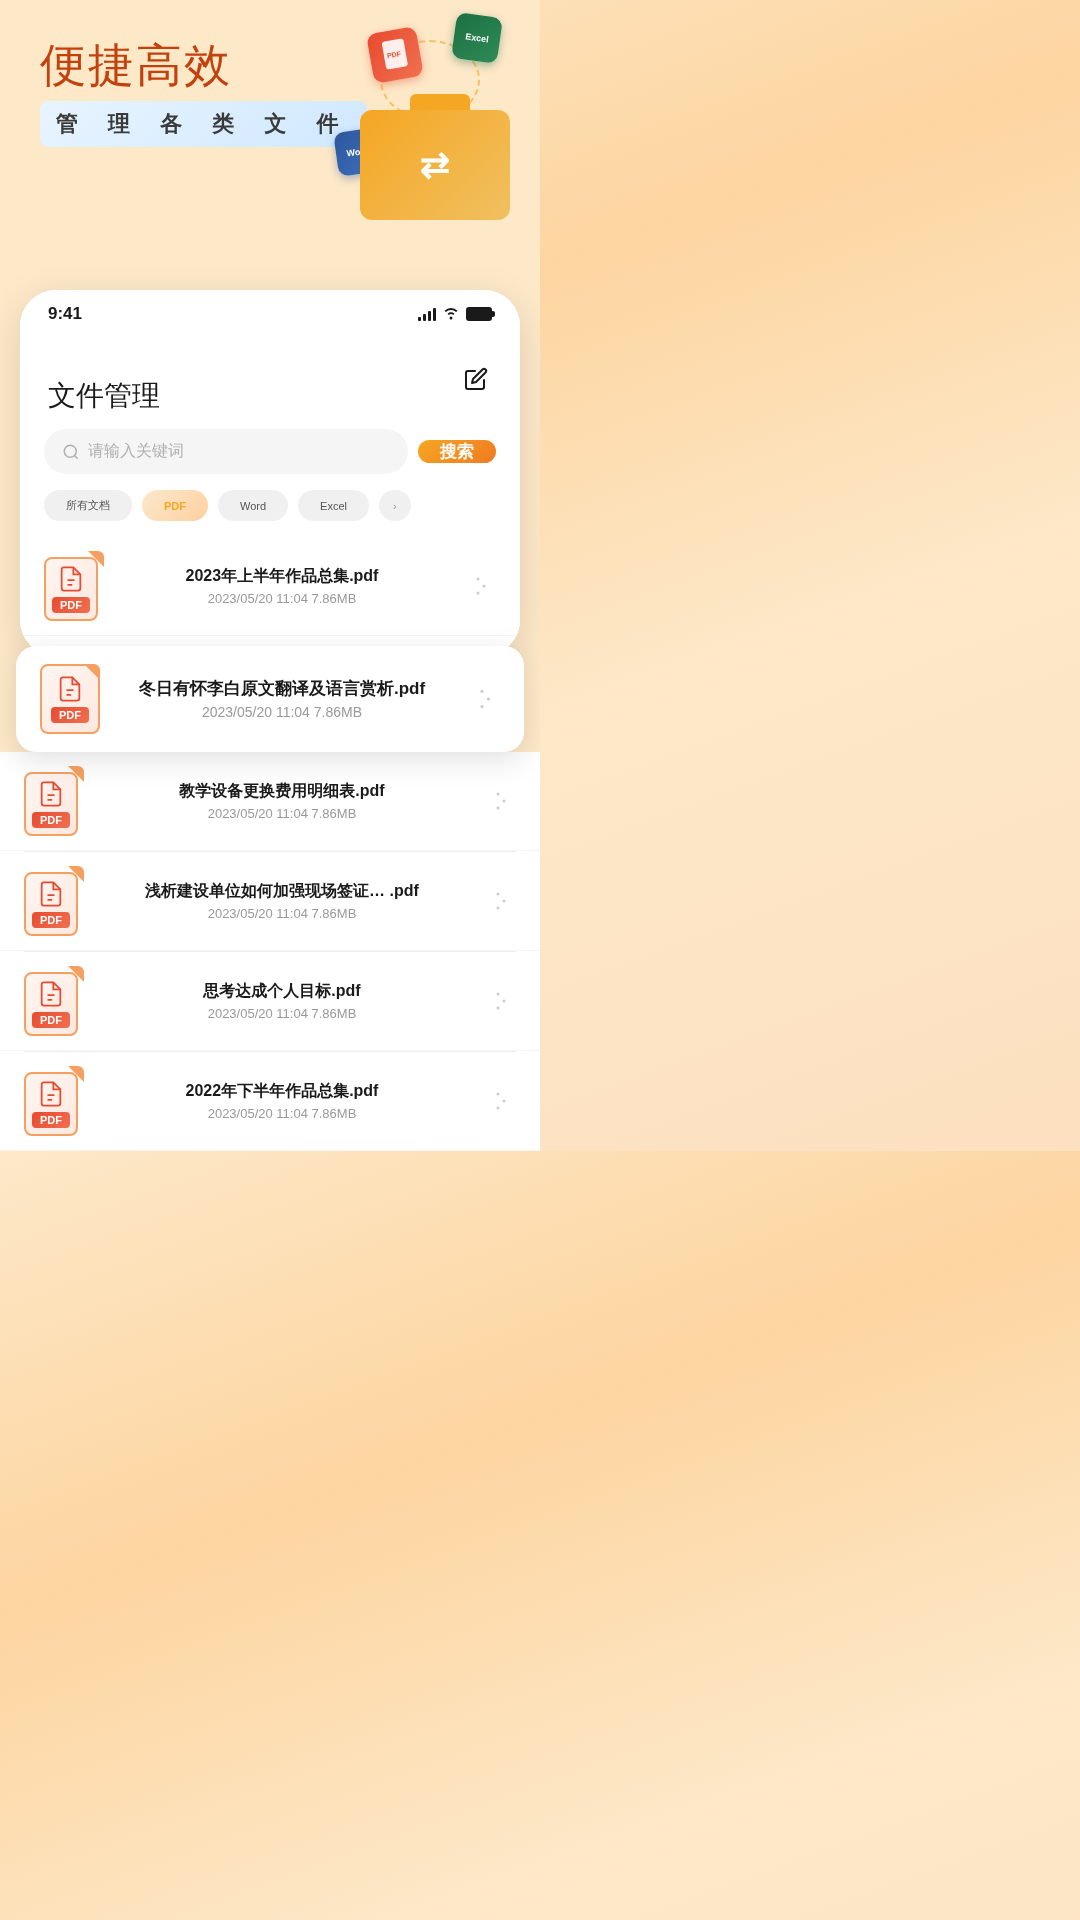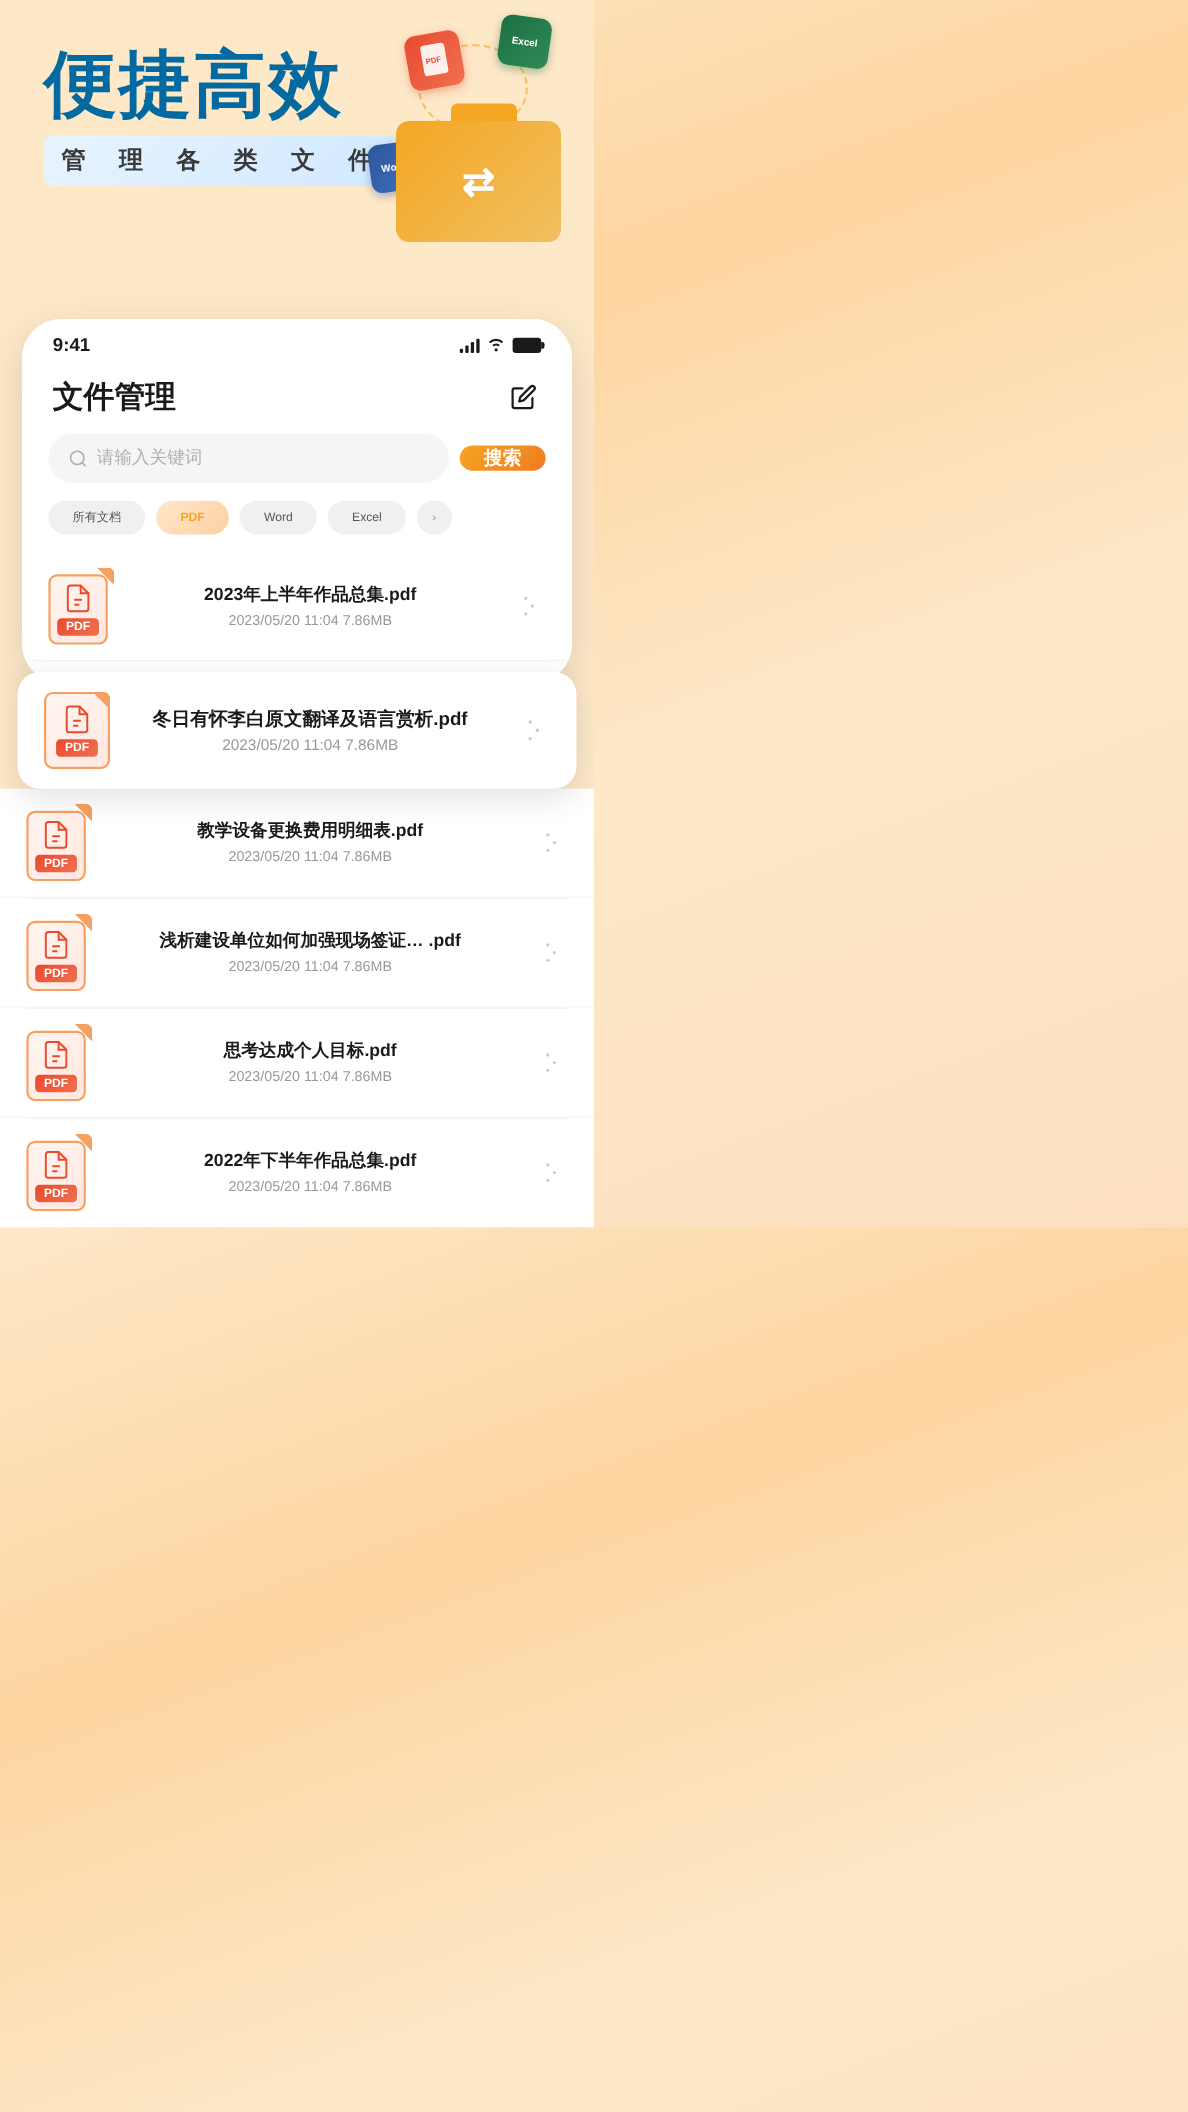--- a/index.html
+++ b/index.html
@@ -13,23 +13,23 @@
     }
 
     
     .hero {
       position: relative;
       padding: 40px 40px 20px 40px;
       height: 280px;
       overflow: hidden;
     }
     .hero-title {
-      font-size: 66px;
-      font-weight: 700;
-      color: #0369a1;
+      font-size: 46px;
+      font-weight: 400;
+      color: #c2410c;
       line-height: 1.1;
       letter-spacing: 2px;
     }
     .hero-subtitle {
       font-size: 22px;
       font-weight: 700;
       color: #3a3a3a;
       letter-spacing: 12px;
       margin-top: 10px;
       background: linear-gradient(135deg, #e8f4ff 0%, #d0e8ff 100%);
@@ -204,22 +204,23 @@
     
     .app-header {
       display: flex;
       justify-content: space-between;
       align-items: center;
       padding: 10px 28px 14px 28px;
       background: #fff;
     }
     .app-title {
       font-size: 28px;
-      font-weight: 700;
+      font-weight: 400;
       color: #1a1a1a;
+      margin-top: 35px;
     }
     .edit-icon {
       width: 32px;
       height: 32px;
       display: flex;
       align-items: center;
       justify-content: center;
     }
     .edit-icon svg {
       width: 24px;

